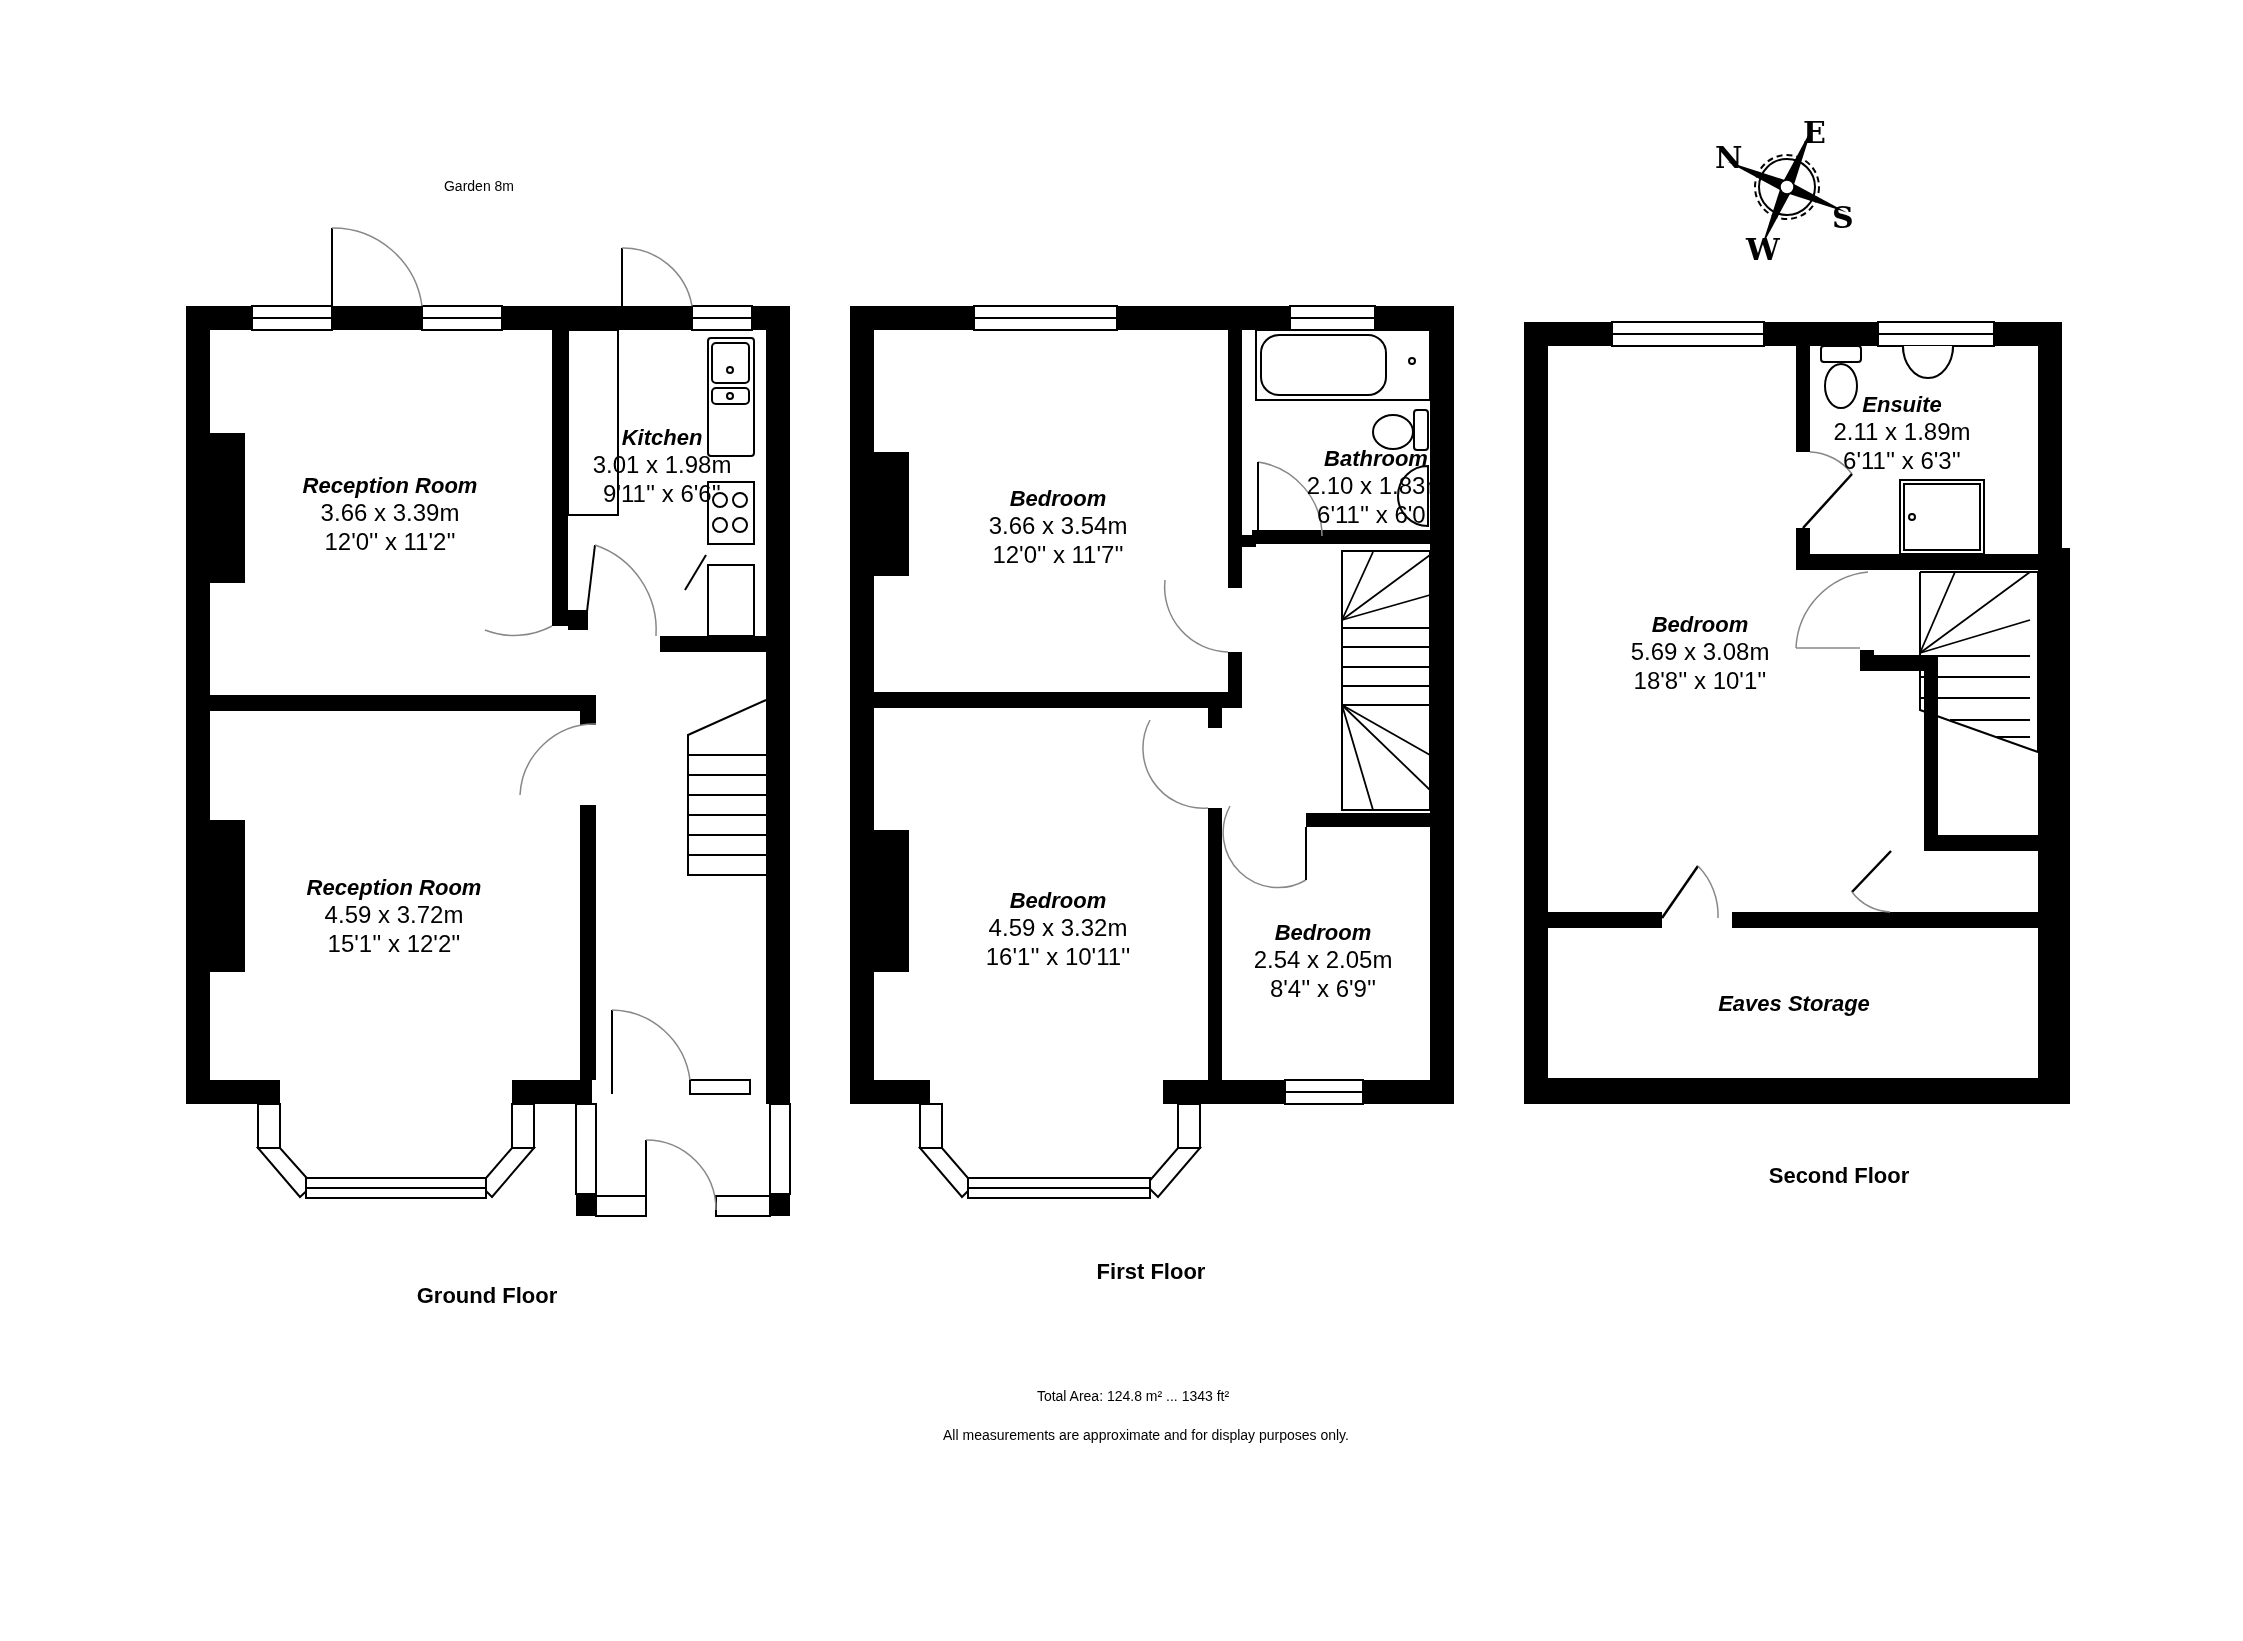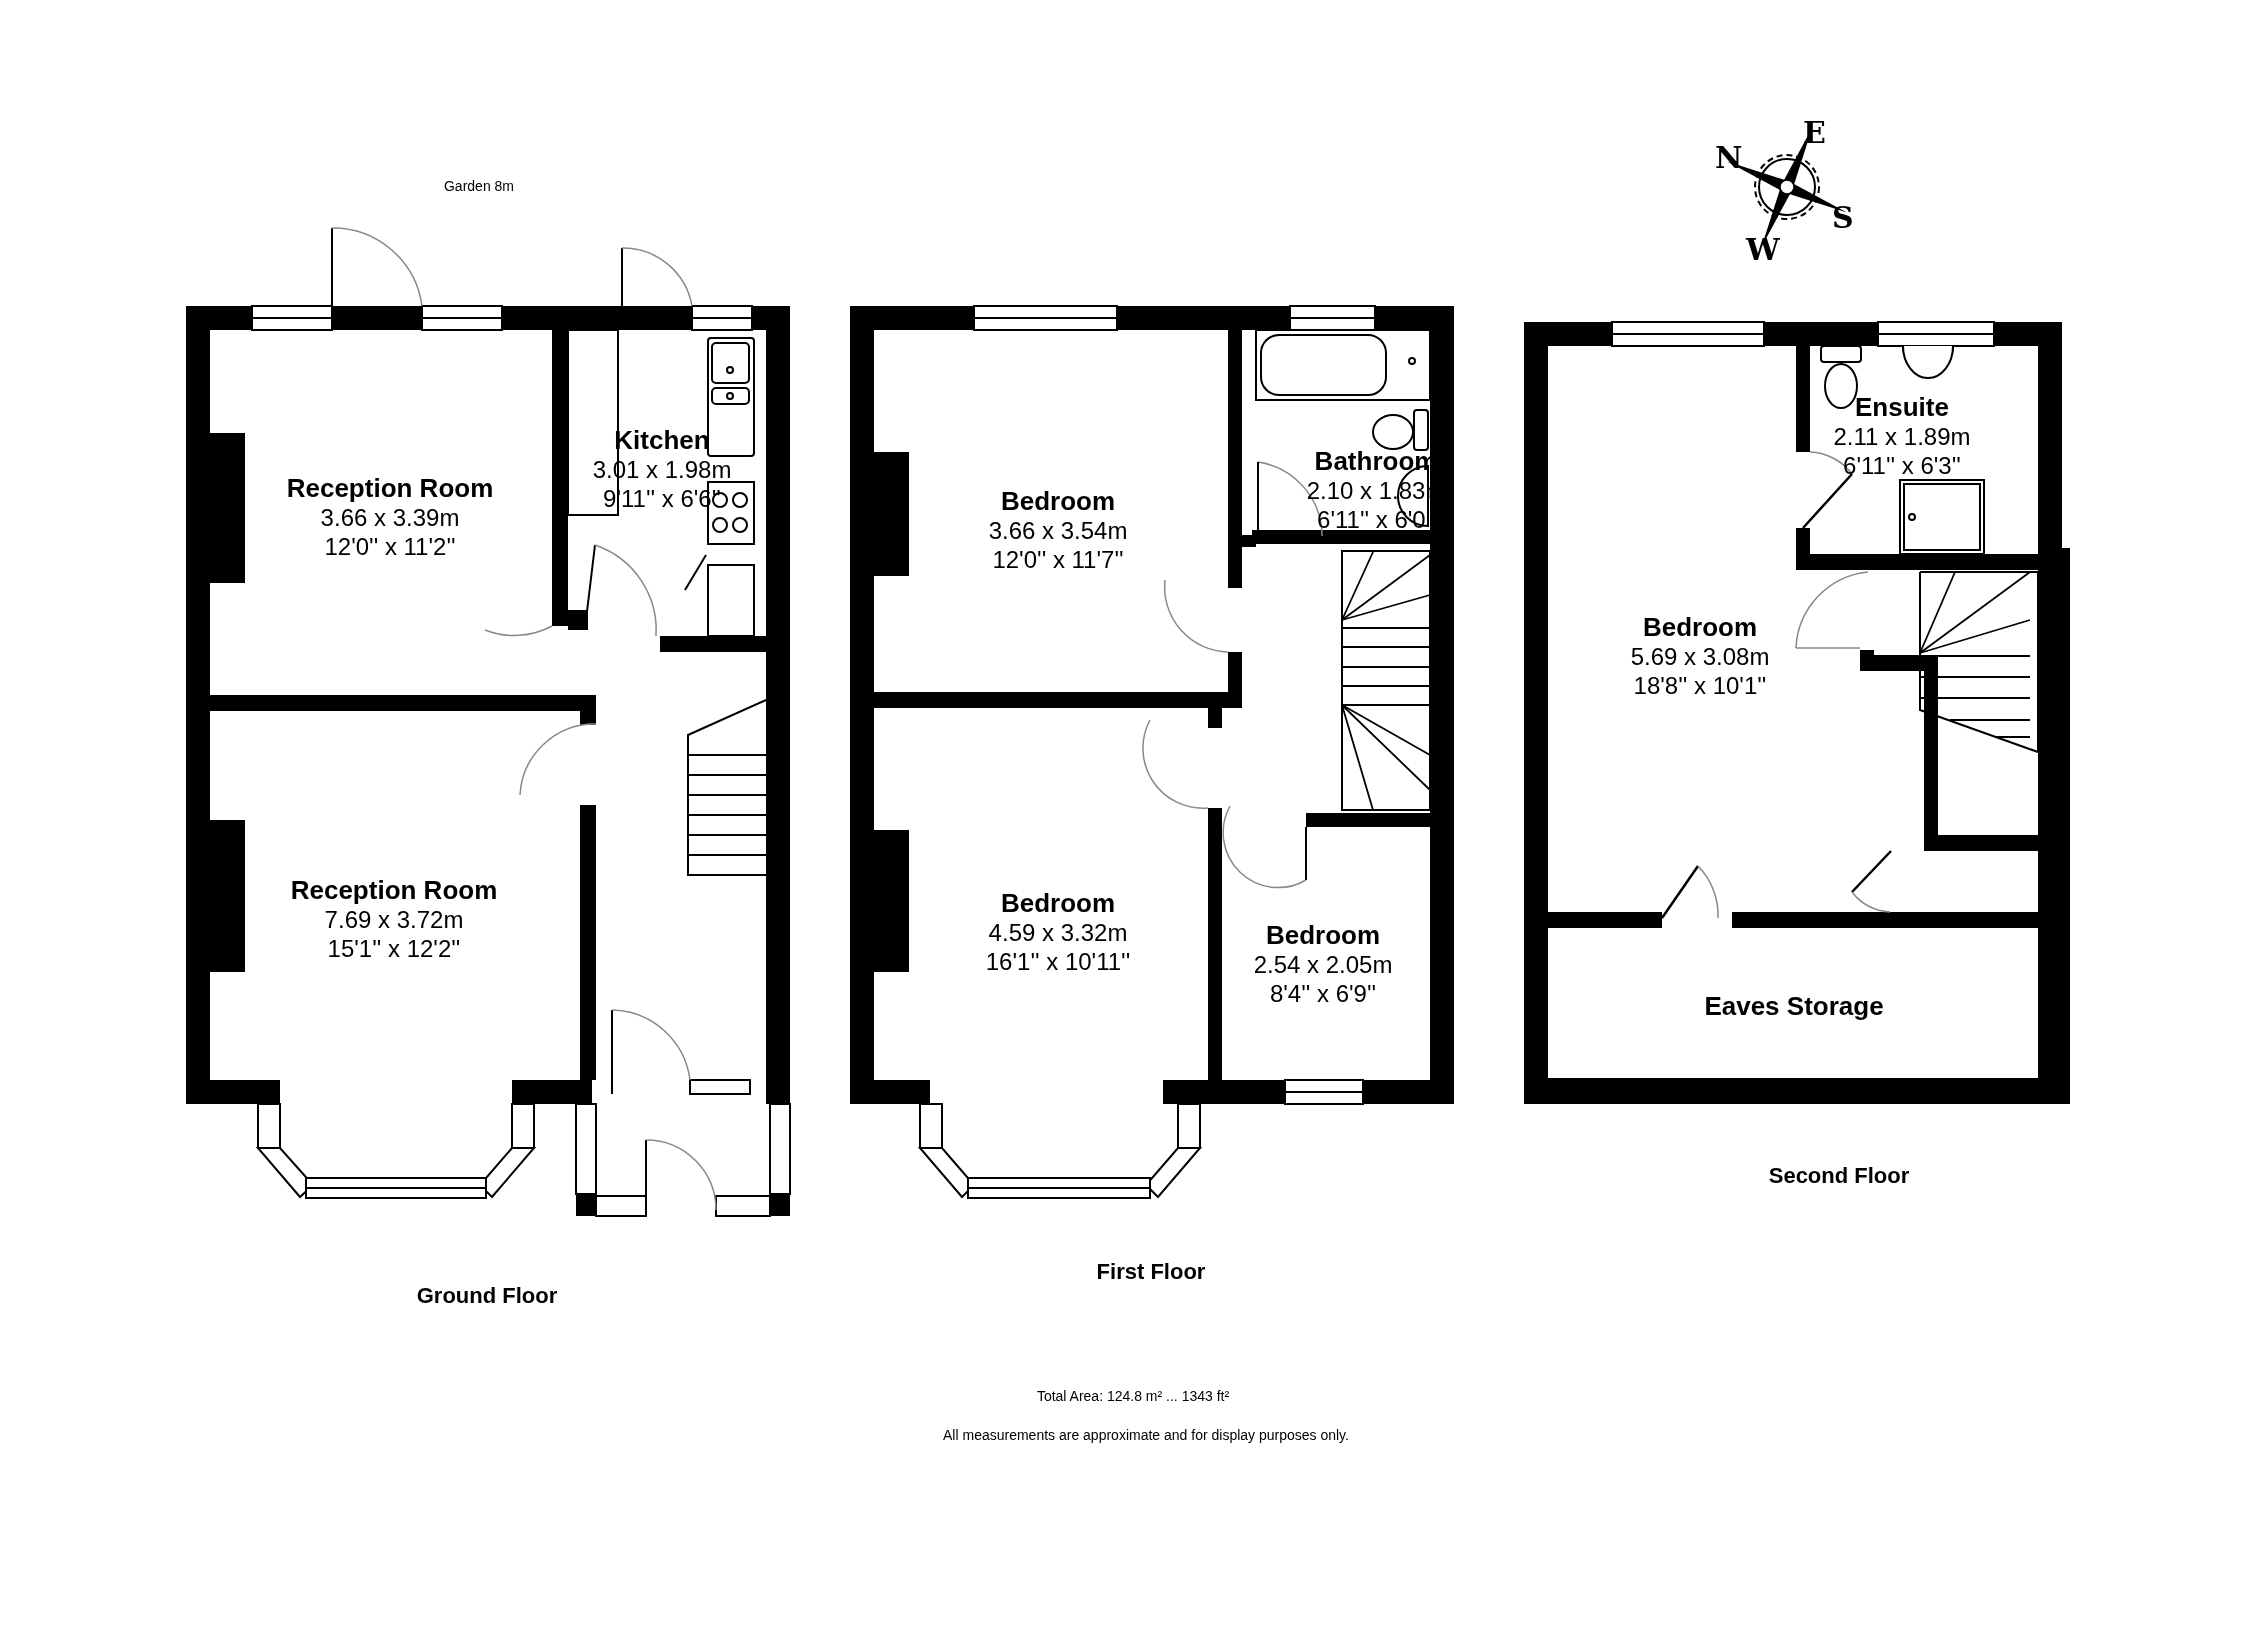--- a/index.html
+++ b/index.html
@@ -1,19 +1,19 @@
 <!DOCTYPE html>
 <html><head>
 <meta charset="utf-8">
 <style>
   html,body{margin:0;padding:0;background:#fff;}
   body{width:2243px;height:1641px;position:relative;overflow:hidden;font-family:"Liberation Sans",sans-serif;color:#000;}
   svg{position:absolute;left:0;top:0;}
   .lbl{position:absolute;text-align:center;transform:translateX(-50%);white-space:nowrap;line-height:1.2;}
-  .rname{font-weight:bold;font-size:26px;display:block;}
+  .rname{font-weight:bold;font-size:22px;display:block;font-style:italic;}
   .rdim{font-size:24px;display:block;}
   .floor{position:absolute;font-weight:bold;font-size:22px;transform:translateX(-50%);white-space:nowrap;}
   .note{position:absolute;font-size:14px;transform:translateX(-50%);white-space:nowrap;}
   .wall{fill:#000;}
   .win{fill:#fff;stroke:#000;stroke-width:2;}
   .door{fill:none;stroke:#000;stroke-width:2;}
   .arc{fill:none;stroke:#888;stroke-width:1.5;}
   .fx{fill:#fff;stroke:#000;stroke-width:2;}
   .thin{fill:none;stroke:#000;stroke-width:2;}
   .compass-letter{font-family:"DejaVu Serif",serif;font-weight:bold;font-size:30px;}
@@ -251,21 +251,21 @@
   <span class="rdim">3.66 x 3.39m</span>
   <span class="rdim">12'0'' x 11'2''</span>
 </div>
 <div class="lbl" style="left:662px;top:425px;">
   <span class="rname">Kitchen</span>
   <span class="rdim">3.01 x 1.98m</span>
   <span class="rdim">9'11'' x 6'6''</span>
 </div>
 <div class="lbl" style="left:394px;top:875px;">
   <span class="rname">Reception Room</span>
-  <span class="rdim">7.69 x 3.72m</span>
+  <span class="rdim">4.59 x 3.72m</span>
   <span class="rdim">15'1'' x 12'2''</span>
 </div>
 <div class="floor" style="left:487px;top:1283px;">Ground Floor</div>
 
 <div class="lbl" style="left:1058px;top:486px;">
   <span class="rname">Bedroom</span>
   <span class="rdim">3.66 x 3.54m</span>
   <span class="rdim">12'0'' x 11'7''</span>
 </div>
 <div class="lbl" style="left:1376px;top:446px;">

